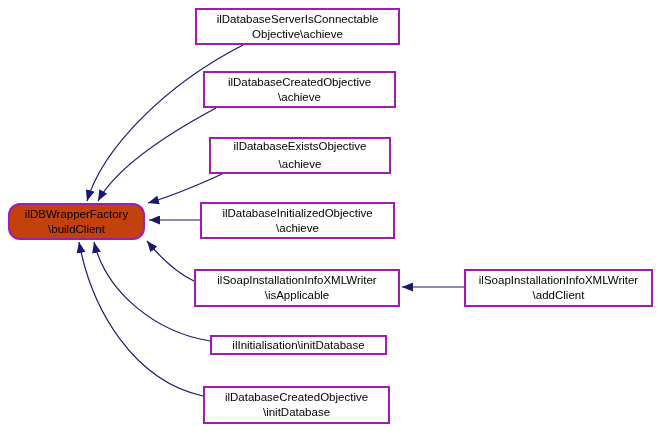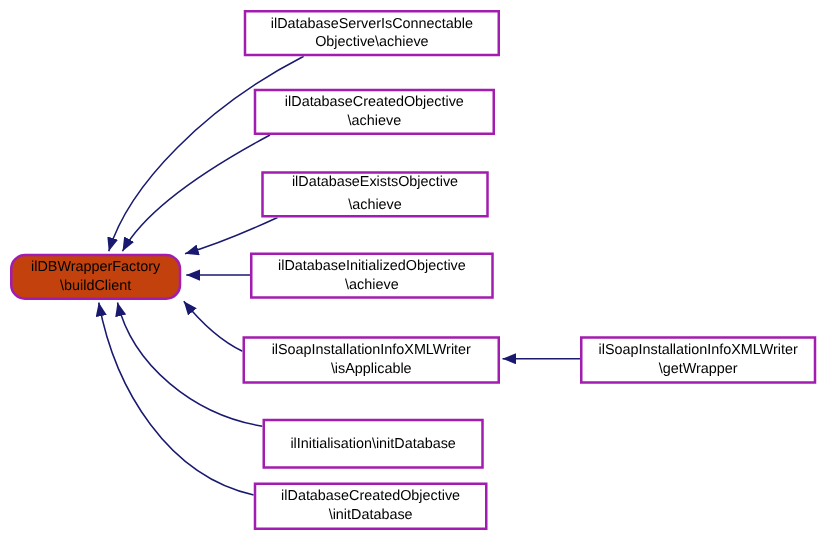--- a/index.html
+++ b/index.html
@@ -84,27 +84,27 @@
   <div class="node" style="left:200px; top:202px; width:195px; height:37px;">
     <span>ilDatabaseInitializedObjective</span>
     <span>\achieve</span>
   </div>
 
   <div class="node" style="left:194px; top:269px; width:206px; height:38px;">
     <span>ilSoapInstallationInfoXMLWriter</span>
     <span>\isApplicable</span>
   </div>
 
-  <div class="node" style="left:210px; top:335px; width:177px; height:40px;">
+  <div class="node" style="left:210px; top:335px; width:177px; height:20px;">
     <span>ilInitialisation\initDatabase</span>
   </div>
 
   <div class="node" style="left:203px; top:386px; width:187px; height:38px;">
     <span>ilDatabaseCreatedObjective</span>
     <span>\initDatabase</span>
   </div>
 
   <div class="node" style="left:464px; top:269px; width:189px; height:38px;">
     <span>ilSoapInstallationInfoXMLWriter</span>
-    <span>\getWrapper</span>
+    <span>\addClient</span>
   </div>
 
 </div>
 
 </body></html>

